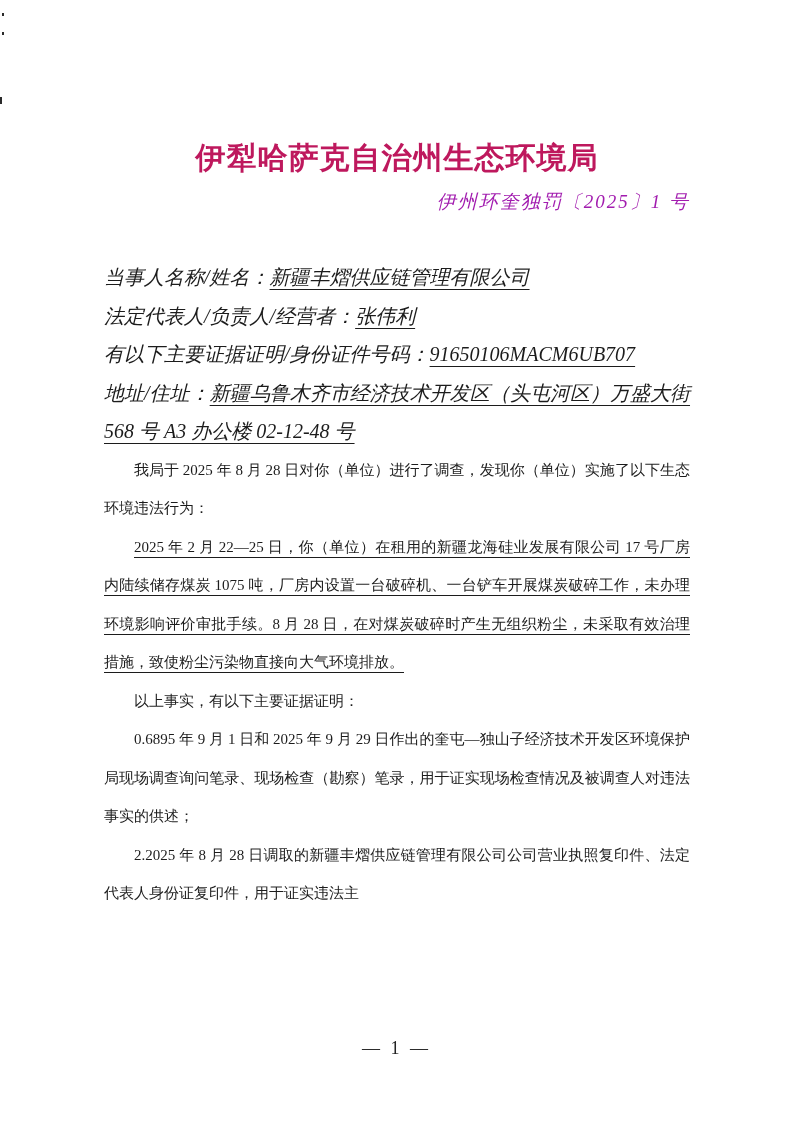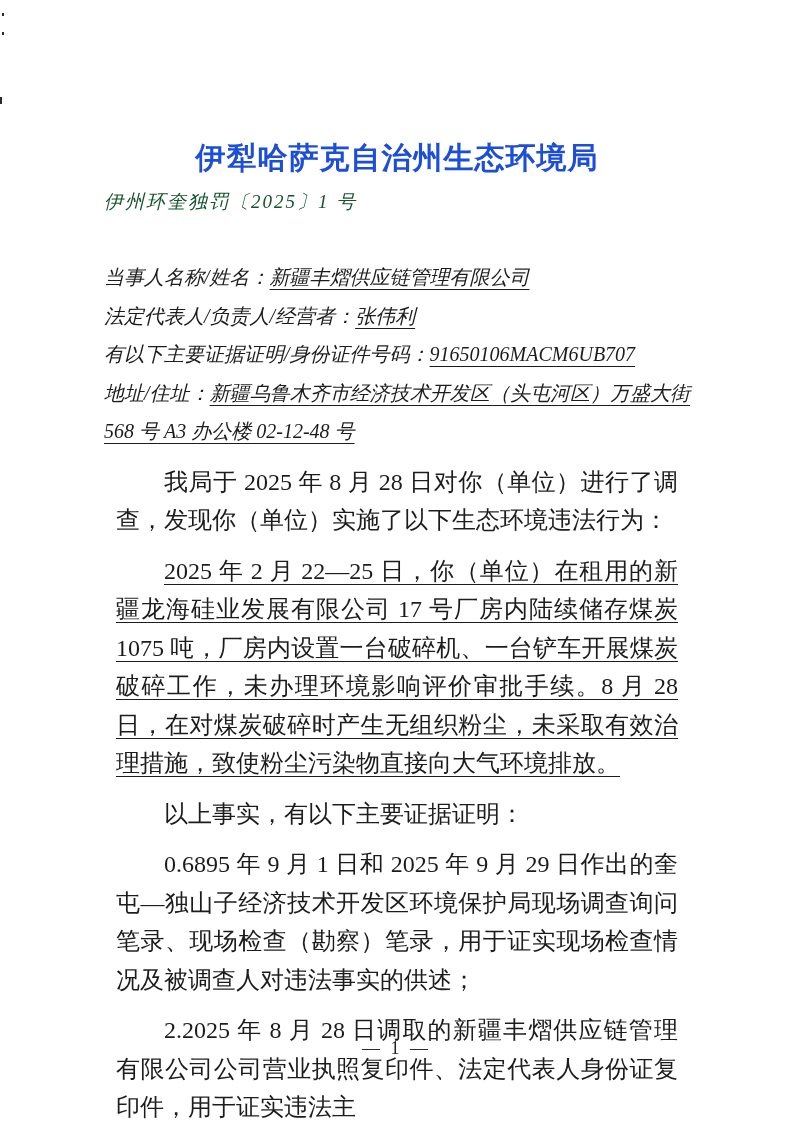--- a/index.html
+++ b/index.html
@@ -22,47 +22,47 @@
     top: 138px;
     width: 586px;
   }
   .doc-title {
     margin: 0;
     text-align: center;
     font-family: "Liberation Sans", sans-serif;
     font-weight: bold;
     font-size: 30px;
     line-height: 40px;
-    color: #1d4ed8;
+    color: #be185d;
     letter-spacing: 1px;
   }
   .doc-title .title-line { display: block; }
   .doc-number {
     margin-top: 9px;
-    text-align: left;
+    text-align: right;
     font-size: 19px;
     line-height: 30px;
     font-style: italic;
     letter-spacing: 2px;
-    color: #14532d;
+    color: #a21caf;
   }
   .fields { margin-top: 41px; font-style: italic; }
   .field {
     font-size: 20px;
     line-height: 38.5px;
     text-align: justify;
   }
   .underlined {
     text-decoration: underline;
     text-decoration-thickness: 1px;
     text-underline-offset: 5px;
   }
   .para {
-    margin: 12px;
-    font-size: 24px;
+    margin: 0;
+    font-size: 15px;
     line-height: 38.5px;
     text-indent: 2em;
     text-align: justify;
   }
   .page-number {
     position: absolute;
     top: 1037px;
     left: 0;
     width: 100%;
     text-align: center;

